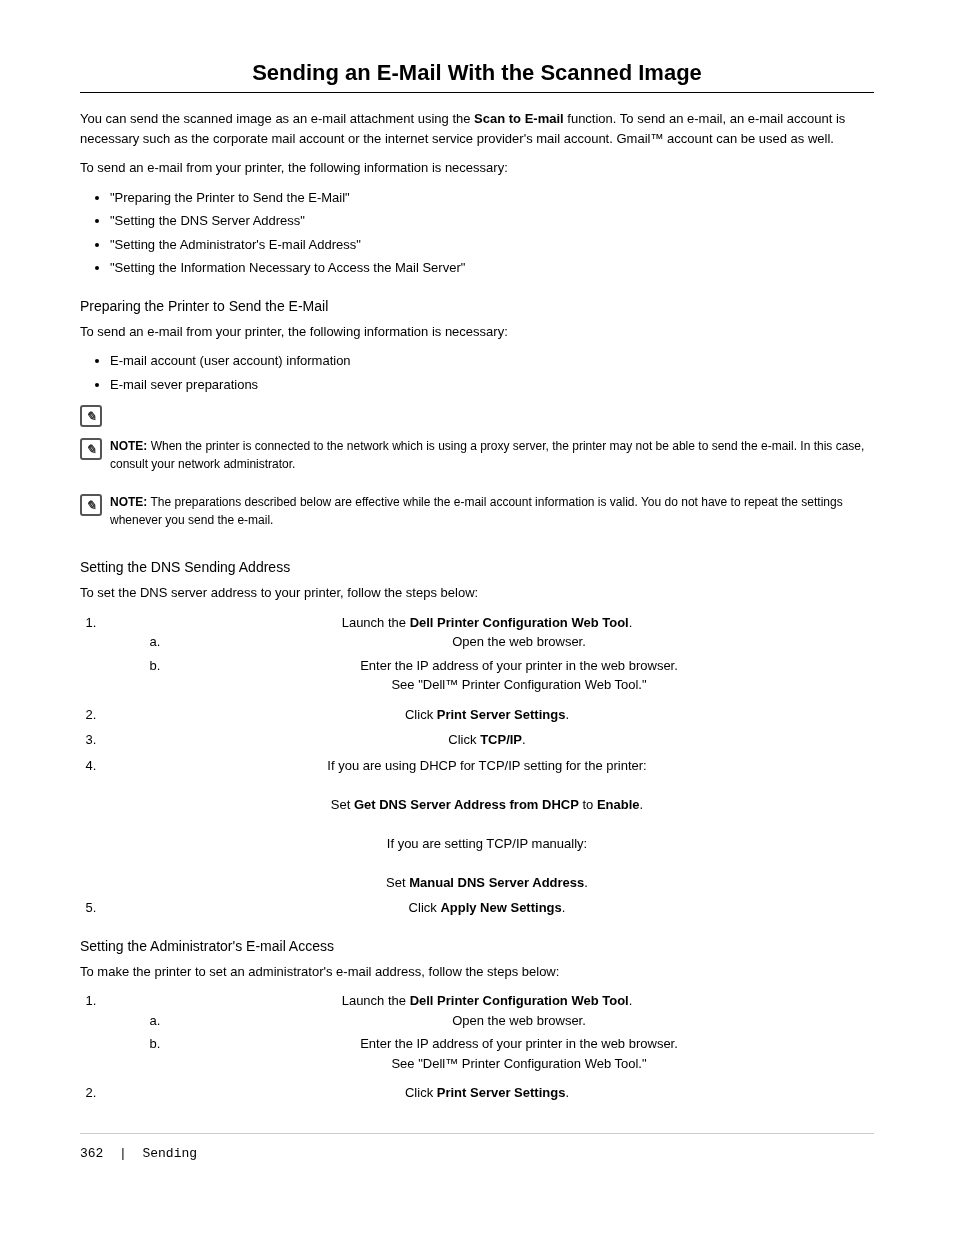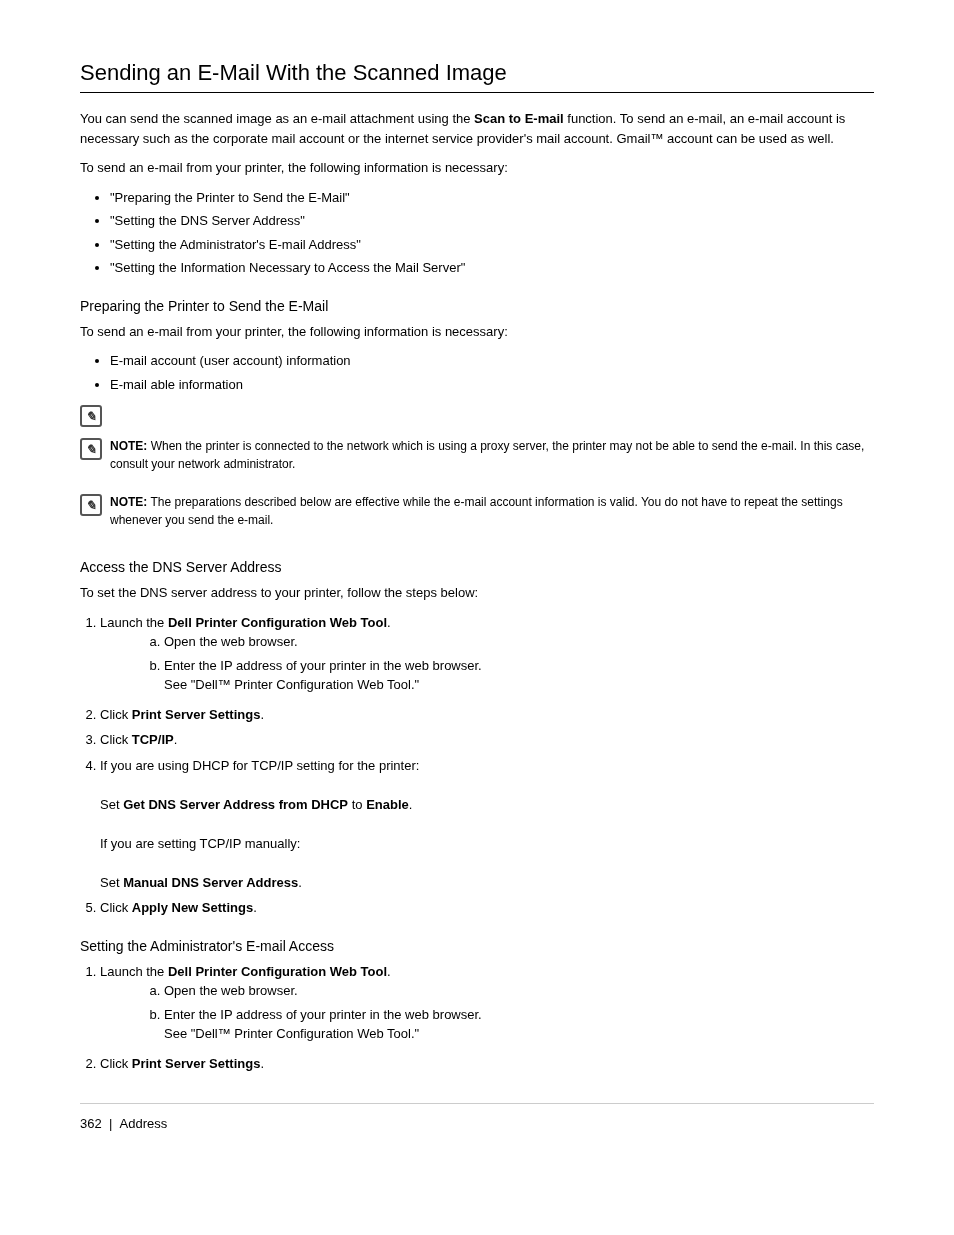--- a/index.html
+++ b/index.html
@@ -18,24 +18,25 @@
     }
 
     .page {
       padding: 60px 80px 60px 80px;
       max-width: 954px;
       margin: 0 auto;
     }
 
     h1 {
       font-size: 22px;
-      font-weight: normal;
+      font-weight: bold;
       margin-bottom: 16px;
       border-bottom: 1px solid #000;
       padding-bottom: 6px;
+      text-align: center;
     }
 
     h2 {
       font-size: 14px;
       font-weight: normal;
       margin-top: 20px;
       margin-bottom: 8px;
     }
 
     p {
@@ -55,20 +56,21 @@
 
     ol {
       margin-left: 20px;
       margin-bottom: 10px;
     }
 
     ol > li {
       margin-bottom: 6px;
       line-height: 1.5;
       font-weight: normal;
+      text-align: center;
     }
 
     ol.alpha-list {
       list-style-type: lower-alpha;
       margin-left: 64px;
     }
 
     ol.alpha-list li {
       margin-bottom: 4px;
       line-height: 1.5;
@@ -115,20 +117,21 @@
       position: relative;
       min-height: 1235px;
     }
 
     .footer-bar {
       display: flex;
       align-items: center;
       margin-top: 30px;
       padding-top: 12px;
       border-top: 1px solid #ccc;
+      font-family: Liberation Mono, monospace;
     }
   </style>
 </head>
 <body>
 
 <div class="page-wrapper">
   <div class="page">
 
     <h1>Sending an E-Mail With the Scanned Image</h1>
 
@@ -144,21 +147,21 @@
       <li>"Setting the Administrator's E-mail Address"</li>
       <li>"Setting the Information Necessary to Access the Mail Server"</li>
     </ul>
 
     <h2>Preparing the Printer to Send the E-Mail</h2>
 
     <p>To send an e-mail from your printer, the following information is necessary:</p>
 
     <ul>
       <li>E-mail account (user account) information</li>
-      <li>E-mail able information</li>
+      <li>E-mail sever preparations</li>
     </ul>
 
     <div class="note-block">
       <div class="note-icon">
           <i>✎</i>
         </div>
     </div>
 
     <div class="note-block">
       <div class="note-icon">
@@ -171,21 +174,21 @@
 
     <div class="note-block">
       <div class="note-icon">
           <i>✎</i>
         </div>
       <p class="note-text">
         <b>NOTE:</b> The preparations described below are effective while the e-mail account information is valid. You do not have to repeat the settings whenever you send the e-mail.
       </p>
     </div>
 
-    <h2>Access the DNS Server Address</h2>
+    <h2>Setting the DNS Sending Address</h2>
 
     <p>To set the DNS server address to your printer, follow the steps below:</p>
 
     <ol>
       <li>
         Launch the <b>Dell Printer Configuration Web Tool</b>.
         <ol class="alpha-list">
           <li>Open the web browser.</li>
           <li>Enter the IP address of your printer in the web browser.<br>See "Dell™ Printer Configuration Web Tool."</li>
         </ol>
@@ -196,32 +199,33 @@
         If you are using DHCP for TCP/IP setting for the printer:<br><br>
         Set <b>Get DNS Server Address from DHCP</b> to <b>Enable</b>.<br><br>
         If you are setting TCP/IP manually:<br><br>
         Set <b>Manual DNS Server Address</b>.
       </li>
       <li>Click <b>Apply New Settings</b>.</li>
     </ol>
 
     <h2>Setting the Administrator's E-mail Access</h2>
 
+    <p>To make the printer to set an administrator's e-mail address, follow the steps below:</p>
 
     <ol>
       <li>
         Launch the <b>Dell Printer Configuration Web Tool</b>.
         <ol class="alpha-list">
           <li>Open the web browser.</li>
           <li>Enter the IP address of your printer in the web browser.<br>See "Dell™ Printer Configuration Web Tool."</li>
         </ol>
       </li>
       <li>Click <b>Print Server Settings</b>.</li>
     </ol>
 
     <div class="footer-bar">
       <span>362</span>
       &nbsp;&nbsp;<span>|</span>&nbsp;&nbsp;
-      <span>Address</span>
+      <span>Sending</span>
     </div>
 
   </div>
 </div>
 
 </body></html>

